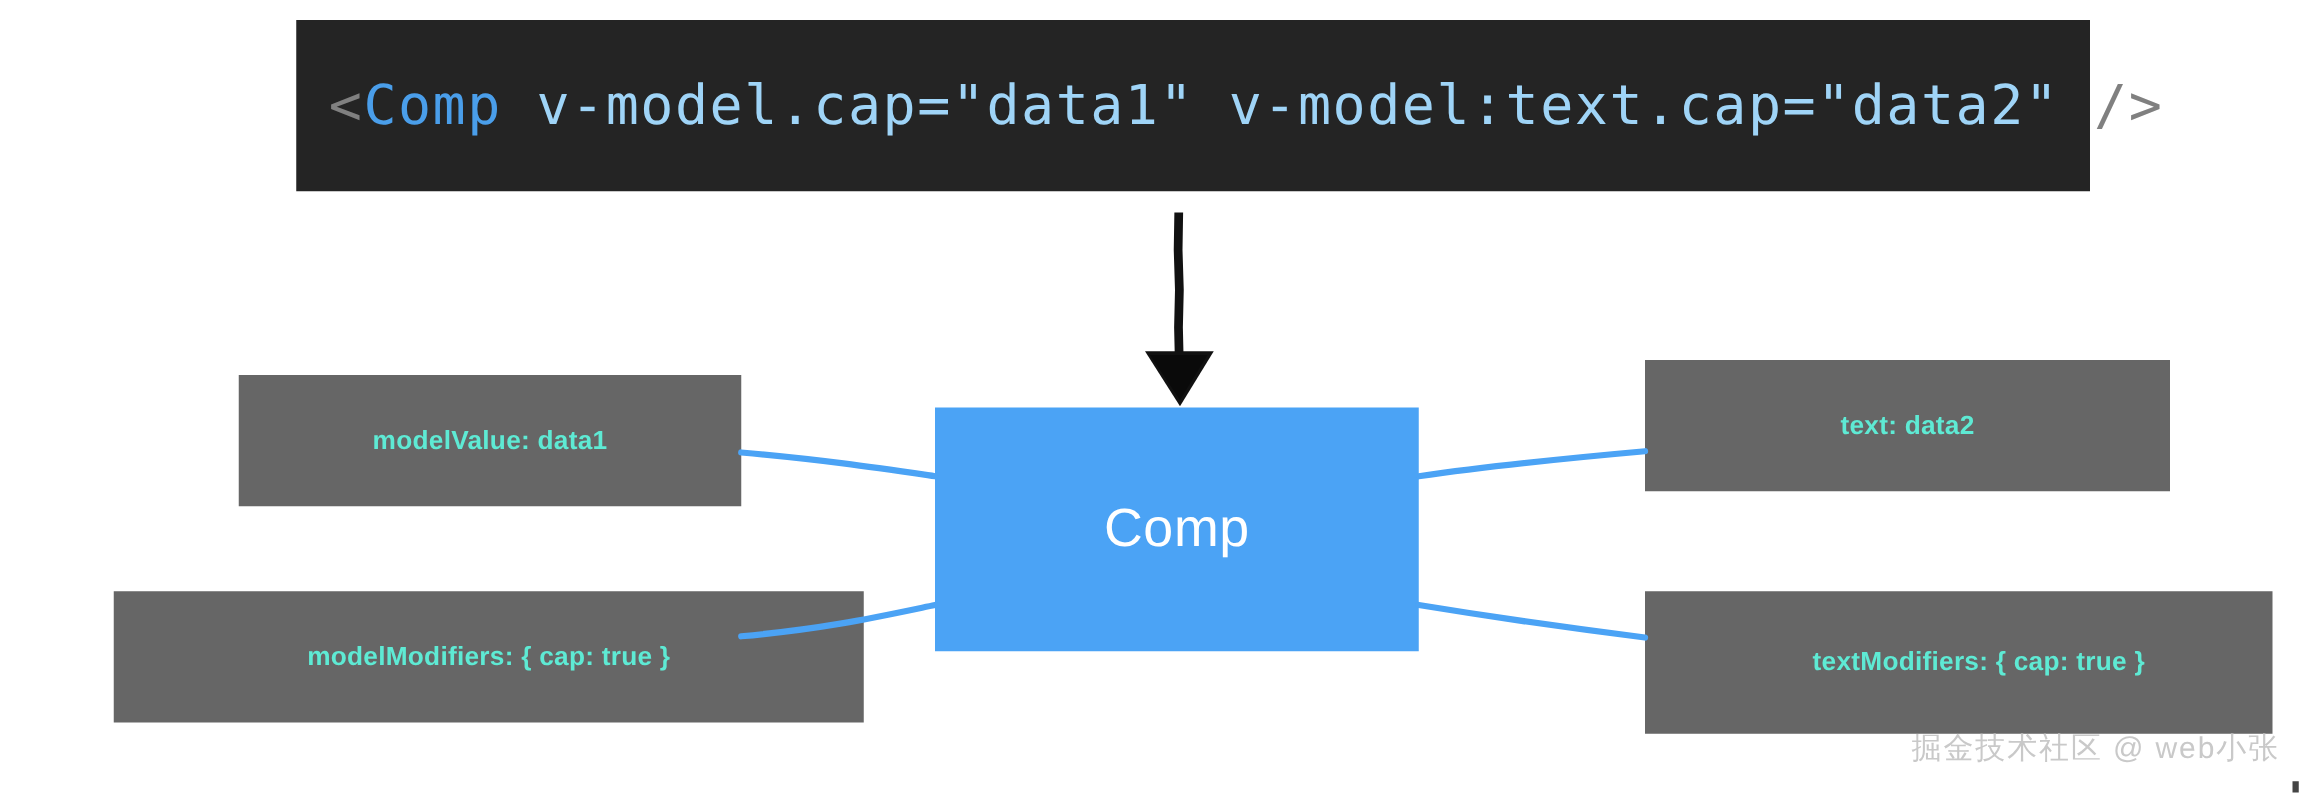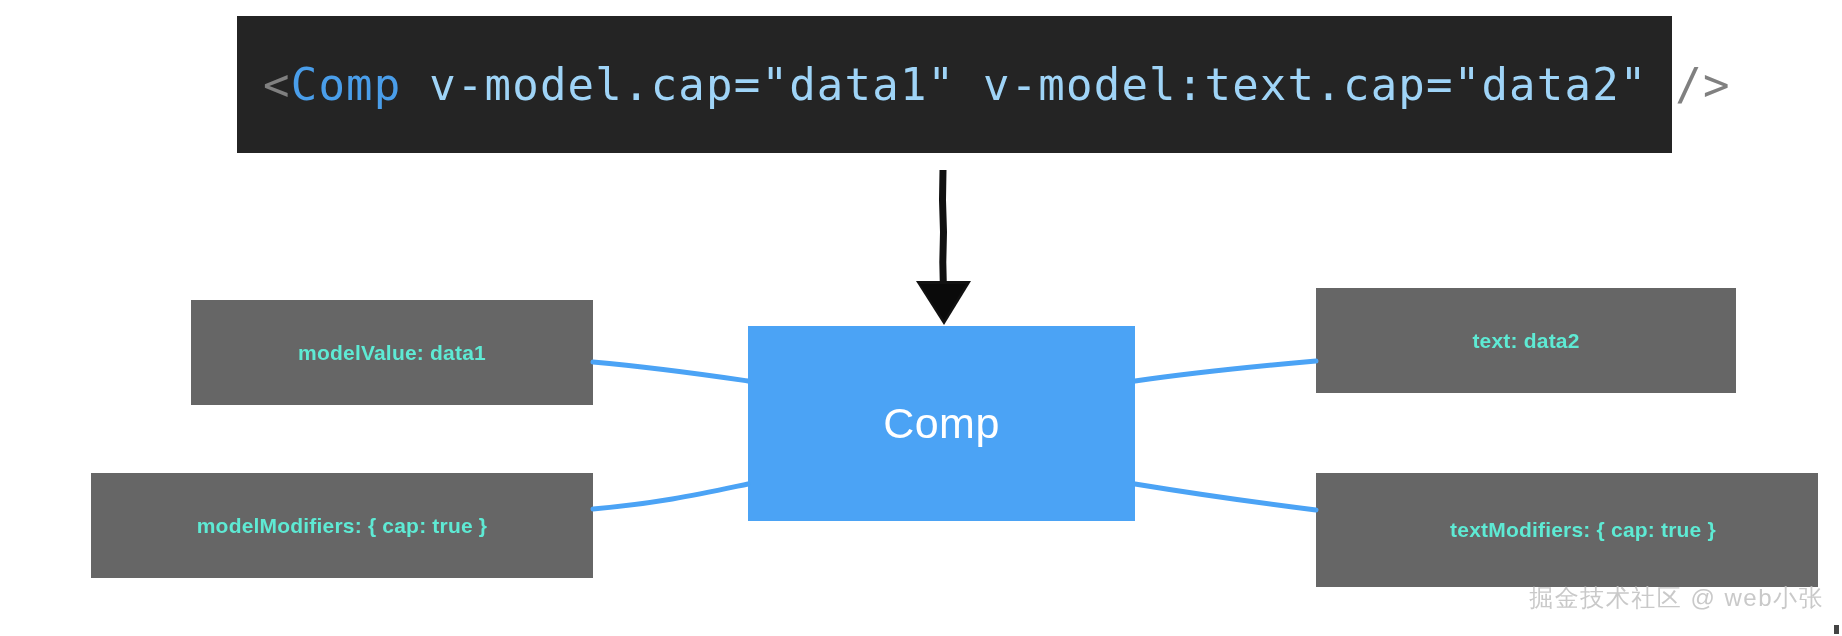--- a/index.html
+++ b/index.html
@@ -55,21 +55,21 @@
     box-sizing:border-box;
   }
   .gbox span{
     color:#5eead4;
     font-size:21px;
     font-weight:700;
     letter-spacing:0.2px;
     white-space:nowrap;
   }
   #box-model-value    { left:191px;  top:300px; width:402px; height:105px; }
-  #box-model-modifiers{ left:91px;   top:473px; width:502px; height:105px; }
+  #box-model-modifiers{ left:91px;   top:473px; width:600px; height:105px; }
   #box-text           { left:1316px; top:288px; width:420px; height:105px; }
   #box-text-modifiers { left:1316px; top:473px; width:502px; height:114px;padding-left:32px; }
 
   
   #overlay{
     position:absolute;left:0;top:0;
     width:1842px;height:636px;
     pointer-events:none;
   }
 

